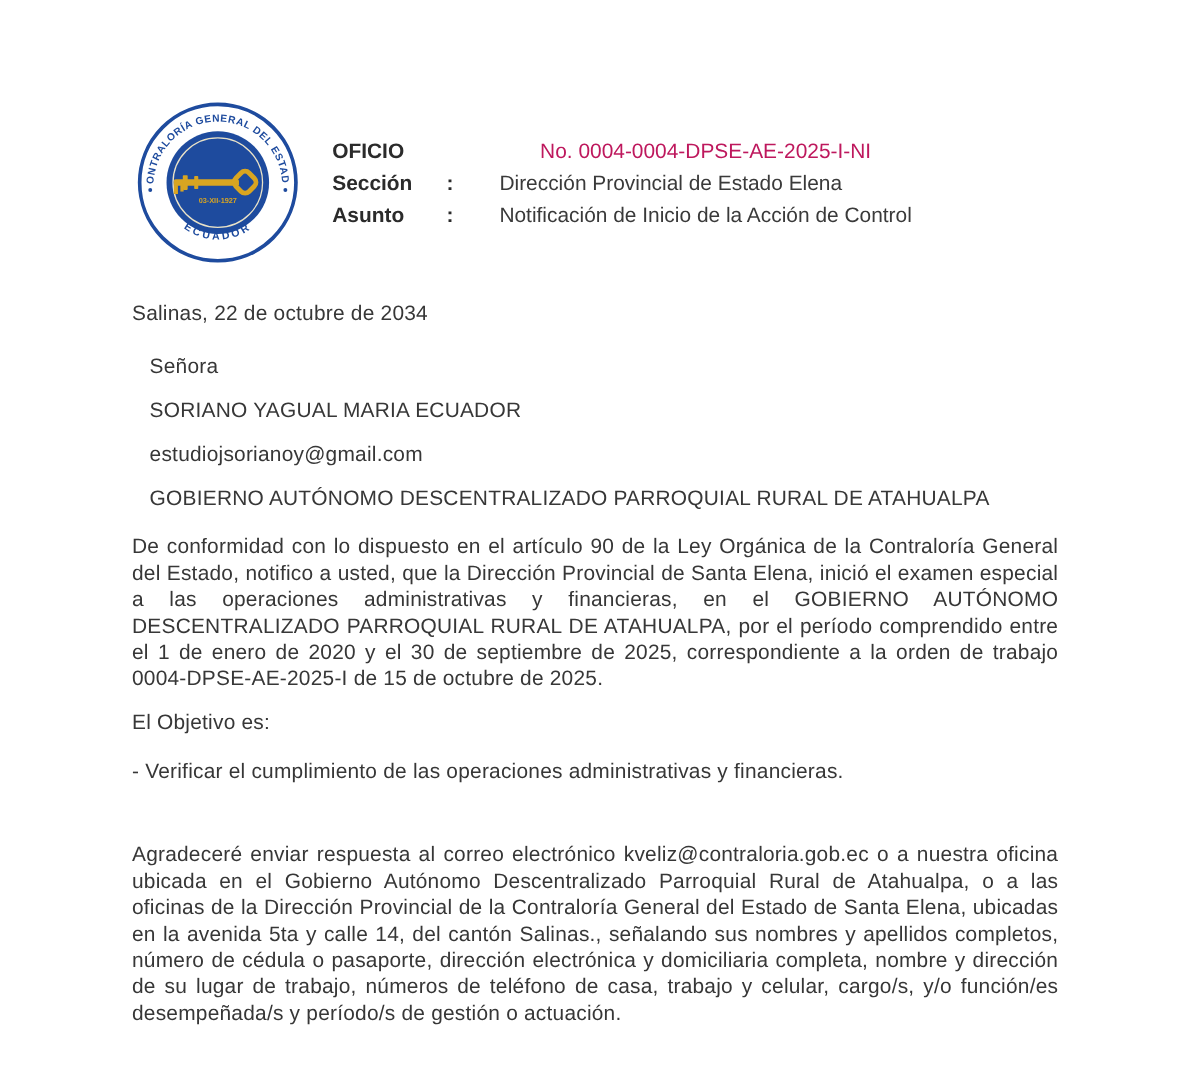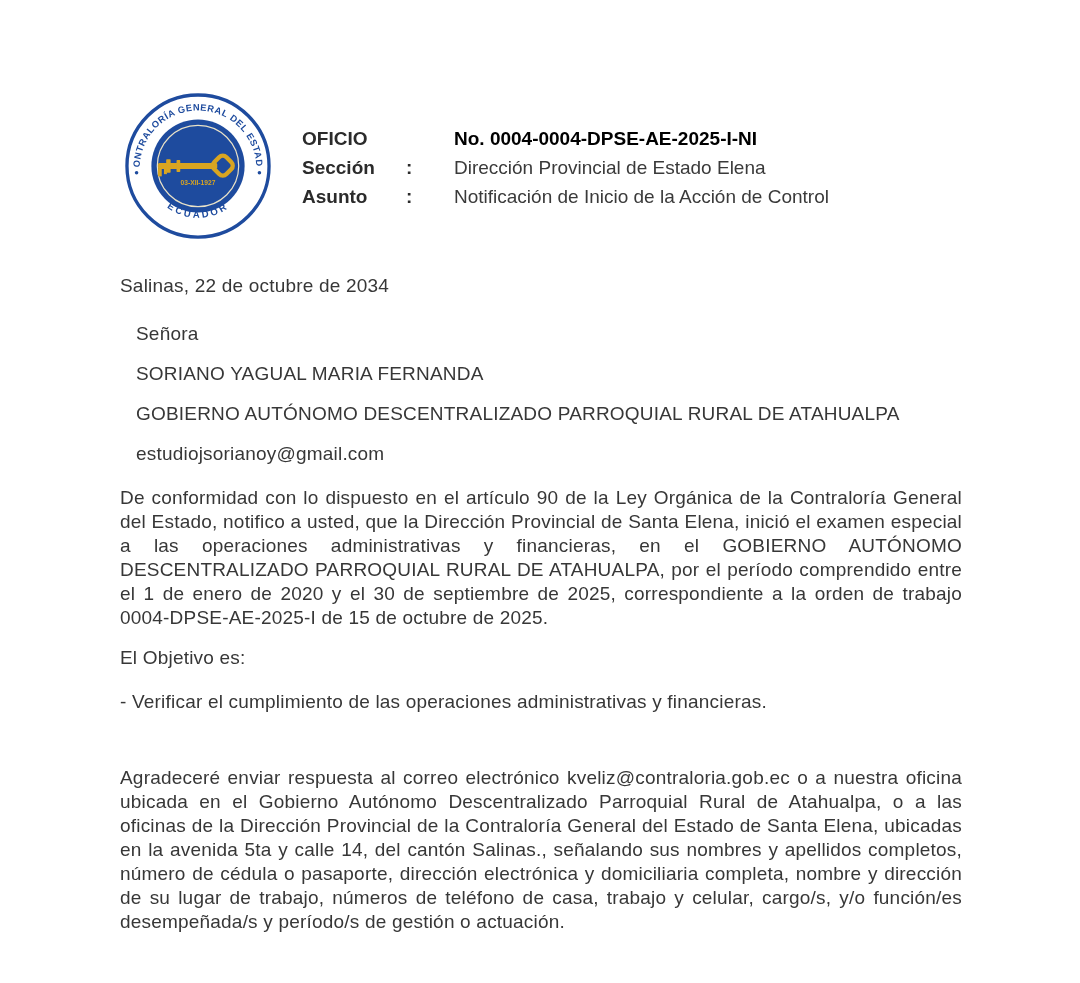--- a/index.html
+++ b/index.html
@@ -36,21 +36,21 @@
     line-height: 29px;
   }
   .hrow {
     display: grid;
     grid-template-columns: 104px 48px 1fr;
     white-space: nowrap;
   }
   .hlabel { font-weight: bold; color: #2b2b2b; }
   .hcolon { font-weight: bold; color: #2b2b2b; }
   .hvalue { color: #3a3a3a; }
-  .hvalue.bold { font-weight: bold; color: #000000; }
+  .hvalue.bold { font-weight: normal; color: #be185d; text-align: center; }
 
   
   .body-text {
     font-size: 19px;
     line-height: 24px;
     letter-spacing: 0.2px;
   }
   .date-line { margin: 34px 0 0 0; }
   .recipient-block { margin-top: 24px; }
   .recipient-block p { margin: 16px; }
@@ -118,23 +118,23 @@
       </div>
     </div>
   </div>
 
   <div class="body-text">
 
     <p class="date-line">Salinas, 22 de octubre de 2034</p>
 
     <div class="recipient-block">
       <p>Señora</p>
-      <p>SORIANO YAGUAL MARIA FERNANDA</p>
+      <p>SORIANO YAGUAL MARIA ECUADOR</p>
+      <p>estudiojsorianoy@gmail.com</p>
       <p>GOBIERNO AUTÓNOMO DESCENTRALIZADO PARROQUIAL RURAL DE ATAHUALPA</p>
-      <p>estudiojsorianoy@gmail.com</p>
     </div>
 
 
     <p class="para">De conformidad con lo dispuesto en el artículo 90 de la Ley Orgánica de la Contraloría General del Estado, notifico a usted, que la Dirección Provincial de Santa Elena, inició el examen especial a las operaciones administrativas y financieras, en el GOBIERNO AUTÓNOMO DESCENTRALIZADO PARROQUIAL RURAL DE ATAHUALPA, por el período comprendido entre el 1 de enero de 2020 y el 30 de septiembre de 2025, correspondiente a la orden de trabajo 0004-DPSE-AE-2025-I de 15 de octubre de 2025.</p>
 
     <p class="objective-heading">El Objetivo es:</p>
 
     <p class="objective-item">- Verificar el cumplimiento de las operaciones administrativas y financieras.</p>
 
     <p class="closing-para">Agradeceré enviar respuesta al correo electrónico kveliz@contraloria.gob.ec o a nuestra oficina ubicada en el Gobierno Autónomo Descentralizado Parroquial Rural de Atahualpa, o a las oficinas de la Dirección Provincial de la Contraloría General del Estado de Santa Elena, ubicadas en la avenida 5ta y calle 14, del cantón Salinas., señalando sus nombres y apellidos completos, número de cédula o pasaporte, dirección electrónica y domiciliaria completa, nombre y dirección de su lugar de trabajo, números de teléfono de casa, trabajo y celular, cargo/s, y/o función/es desempeñada/s y período/s de gestión o actuación.</p>

